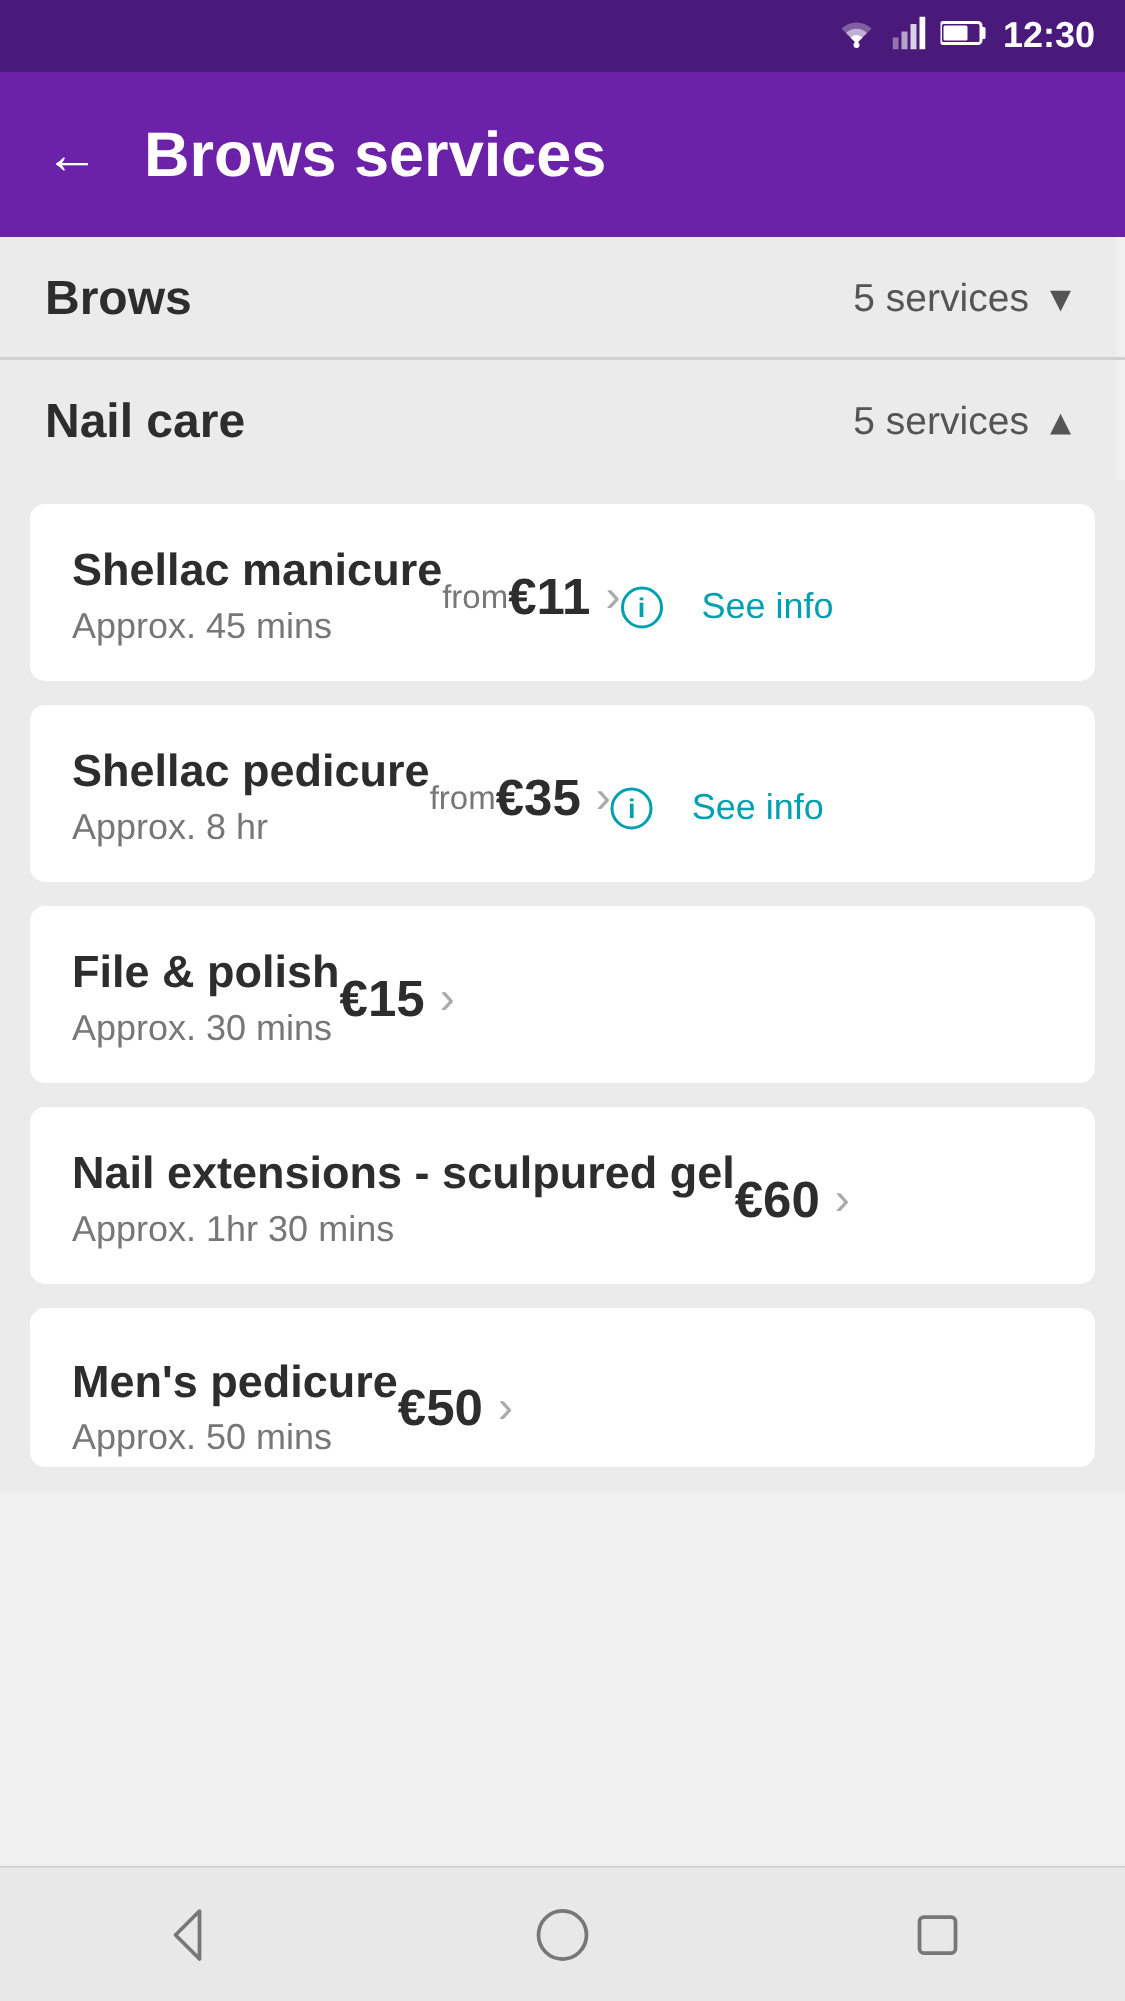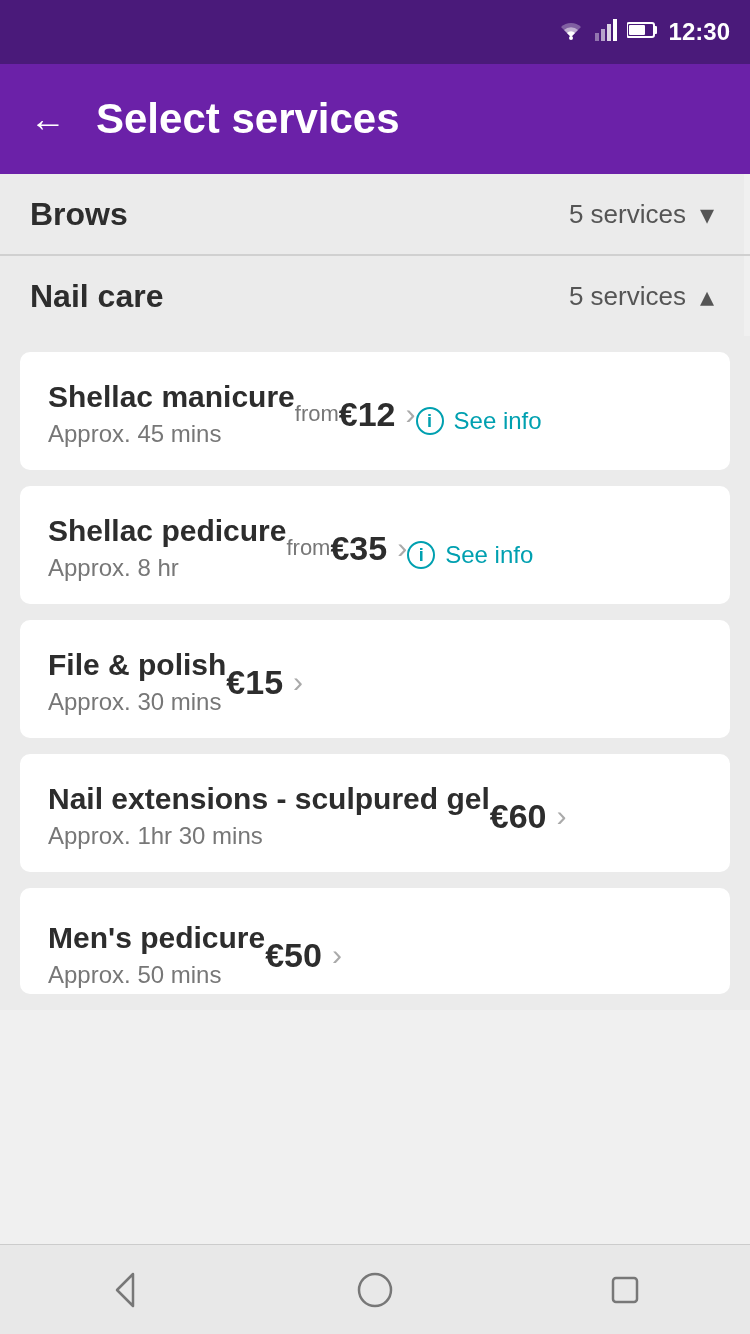--- a/index.html
+++ b/index.html
@@ -9,21 +9,21 @@
       width: 750px;
       min-height: 1334px;
       font-family: 'Helvetica Neue', Arial, sans-serif;
       background: #f0f0f0;
       position: relative;
     }
 
     
     .status-bar {
       width: 750px;
-      height: 64px;
+      height: 48px;
       background: #4a1a7a;
       display: flex;
       align-items: center;
       justify-content: flex-end;
       padding-right: 20px;
       gap: 12px;
     }
     .status-bar .time {
       color: white;
       font-size: 24px;
@@ -169,20 +169,21 @@
       align-items: center;
       justify-content: center;
       font-size: 18px;
       font-weight: 700;
       flex-shrink: 0;
     }
     .see-info-text {
       font-size: 24px;
       color: #00a0b0;
       font-weight: 500;
+      margin-left: 16px;
     }
 
     
     .bottom-nav {
       position: fixed;
       bottom: 0;
       left: 0;
       width: 750px;
       height: 90px;
       background: #e8e8e8;
@@ -251,21 +252,21 @@
         <rect x="27" y="5" width="3" height="8" rx="1" fill="white"></rect>
         <rect x="2" y="4" width="16" height="10" rx="1" fill="white"></rect>
       </svg>
     </span>
     <span class="time">12:30</span>
   </div>
 </div>
 
 <div class="header">
   <span class="back-btn">←</span>
-  <span class="header-title">Select services</span>
+  <span class="header-title">Brows services</span>
 </div>
 
 <div class="main-content">
 
   <div class="section-header">
     <span class="section-title">Brows</span>
     <div class="section-meta">
       <span class="section-count">5 services</span>
       <span class="chevron">▾</span>
     </div>
@@ -284,21 +285,21 @@
   <div class="services-area">
 
     <div class="service-card">
       <div class="service-card-inner">
         <div class="service-info">
           <div class="service-name">Shellac manicure</div>
           <div class="service-duration">Approx. 45 mins</div>
         </div>
         <div class="service-price-area">
           <span class="service-from">from</span>
-          <span class="service-price">€12</span>
+          <span class="service-price">€11</span>
           <span class="service-chevron">›</span>
         </div>
       </div>
       <div class="see-info">
         <div class="info-icon">i</div>
         <span class="see-info-text">See info</span>
       </div>
     </div>
 
     <div class="service-card">

